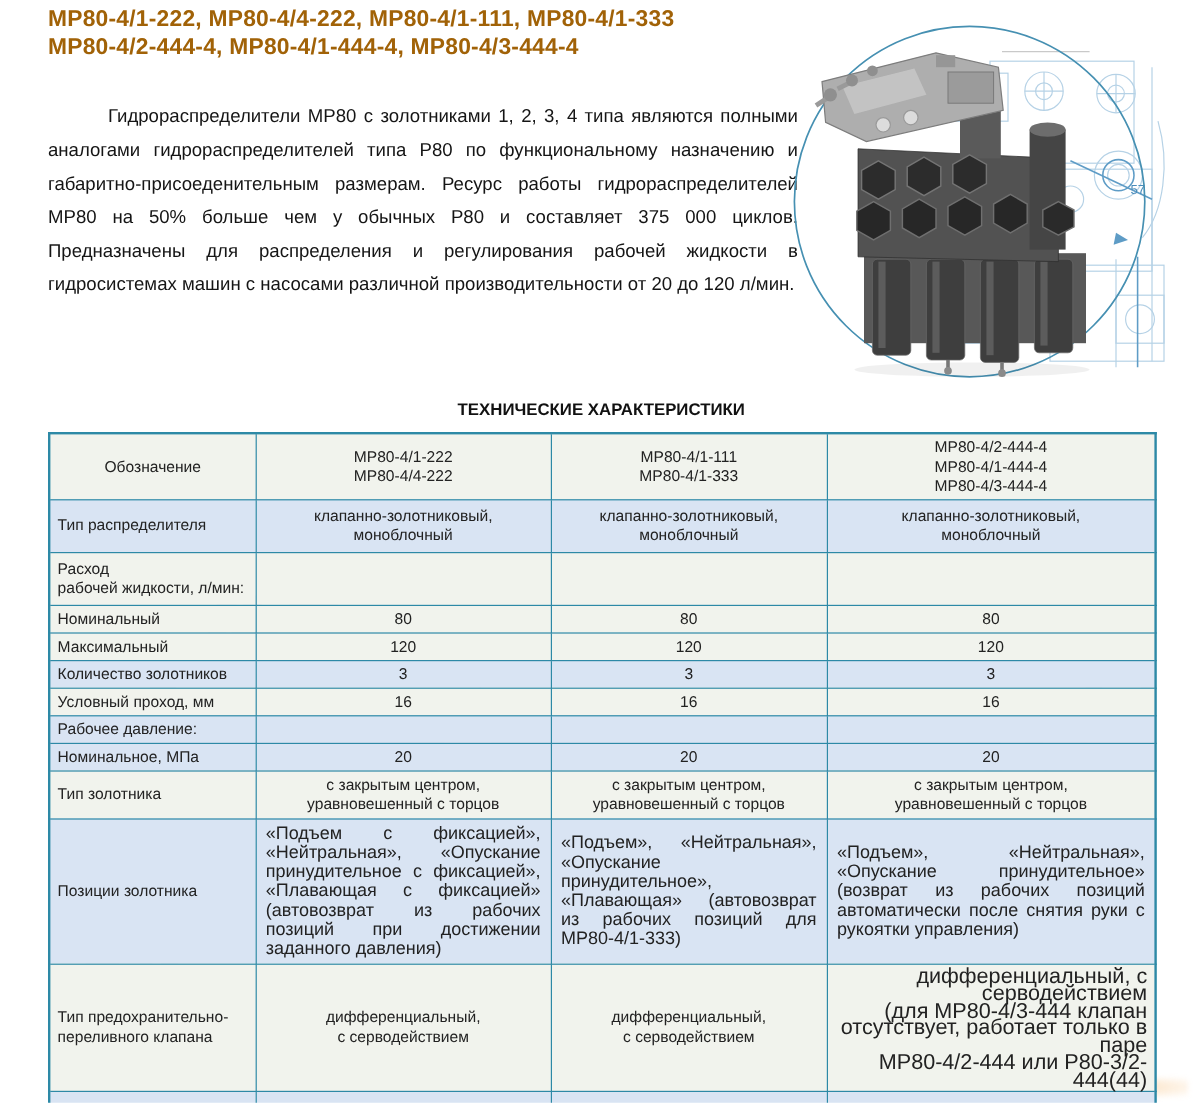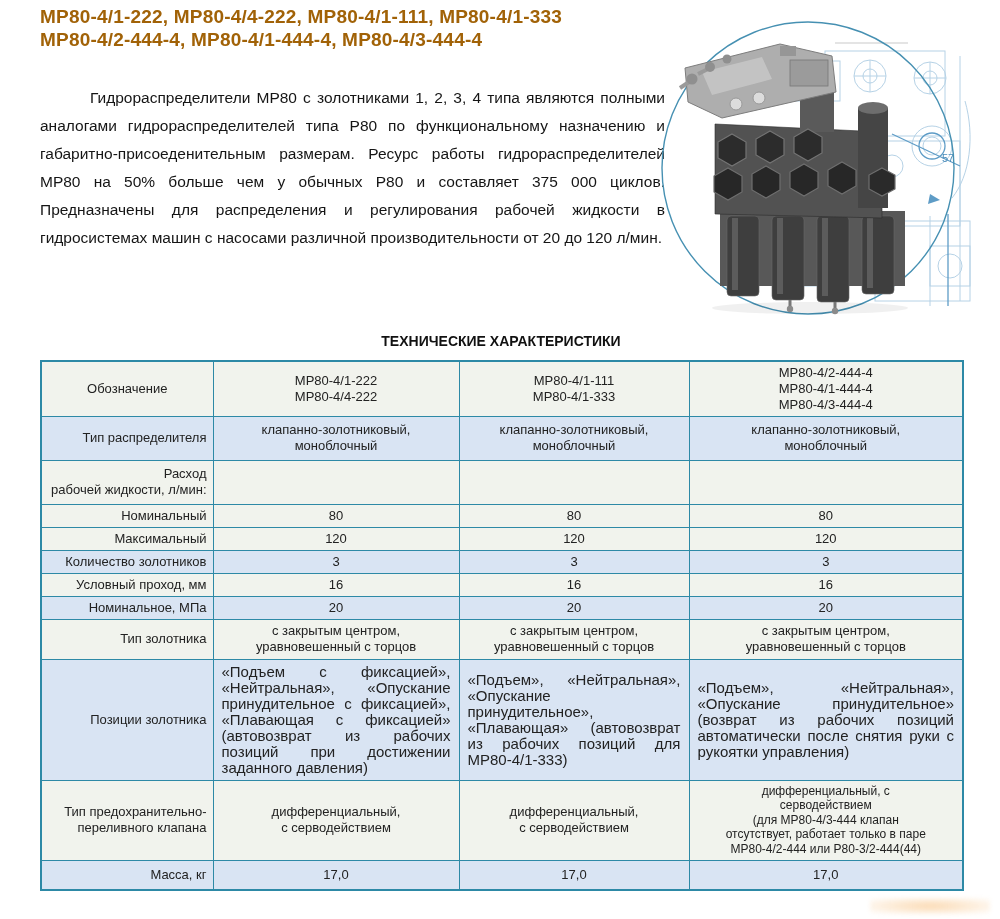--- a/index.html
+++ b/index.html
@@ -30,30 +30,30 @@
     position:absolute;left:40px;top:360px;width:922px;
     border-collapse:collapse;table-layout:fixed;
     border:2px solid #2d89a6;
     font-size:13px;line-height:16px;
   }
   table.tbl td{
     border:1px solid #2d89a6;
     padding:2px 6px;vertical-align:middle;
     white-space:pre-line;color:#222;
   }
-  td.lbl{text-align:right;padding-left:8px;}
+  td.lbl{text-align:left;padding-left:8px;}
   td.lblc{text-align:center;}
   td.val{text-align:center;}
   tr.b td{background:#d9e4f3;}
   tr.g td{background:#f1f3ed;}
   tr.pos td.val{
     text-align:justify;font-size:15px;line-height:16px;
     padding:4px 8px;vertical-align:middle;
   }
-  td.small{font-size:12px;line-height:14.5px;}
+  td.small{font-size:18px;line-height:14.5px;text-align:right;}
   
   .wm{
     position:absolute;font-weight:bold;pointer-events:none;
     transform:rotate(-35deg);transform-origin:left top;
     font-family:"Liberation Sans",sans-serif;user-select:none;
   }
   .wm1{left:95px;top:540px;font-size:84px;letter-spacing:10px;color:rgba(165,190,218,0.30);}
   .wm2{left:300px;top:600px;font-size:150px;color:rgba(190,210,235,0.35);}
   .wm3{left:640px;top:470px;font-size:130px;color:rgba(255,255,255,0.55);}
   .wm4{left:770px;top:620px;font-size:84px;letter-spacing:8px;color:rgba(205,222,243,0.45);}
@@ -224,20 +224,26 @@
       <td class="val">3</td>
       <td class="val">3</td>
     </tr>
     <tr class="g" style="height:23px">
       <td class="lbl">Условный проход, мм</td>
       <td class="val">16</td>
       <td class="val">16</td>
       <td class="val">16</td>
     </tr>
     <tr class="b" style="height:23px">
+      <td class="lbl">Рабочее давление:</td>
+      <td class="val"></td>
+      <td class="val"></td>
+      <td class="val"></td>
+    </tr>
+    <tr class="b" style="height:23px">
       <td class="lbl">Номинальное, МПа</td>
       <td class="val">20</td>
       <td class="val">20</td>
       <td class="val">20</td>
     </tr>
     <tr class="g" style="height:40px">
       <td class="lbl">Тип золотника</td>
       <td class="val">с закрытым центром,
 уравновешенный с торцов</td>
       <td class="val">с закрытым центром,

